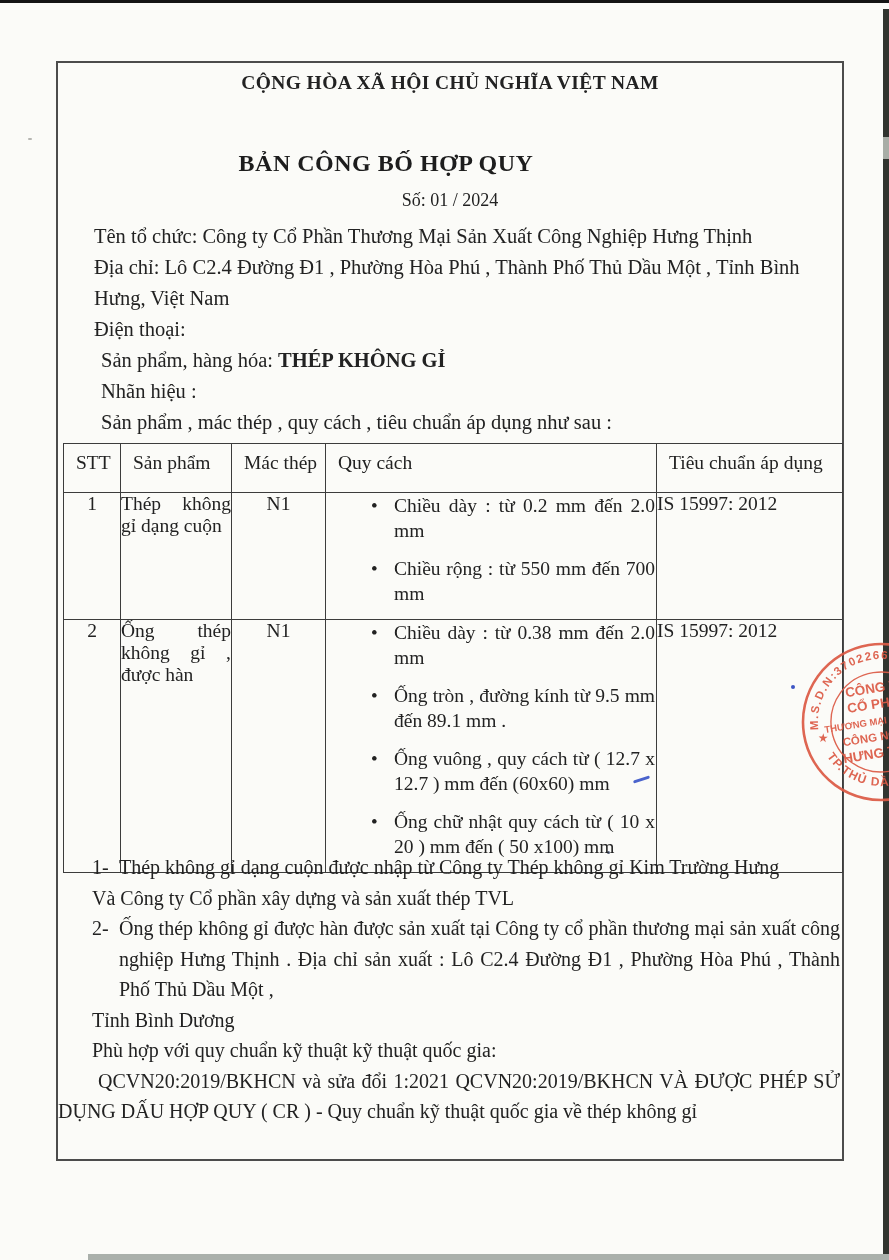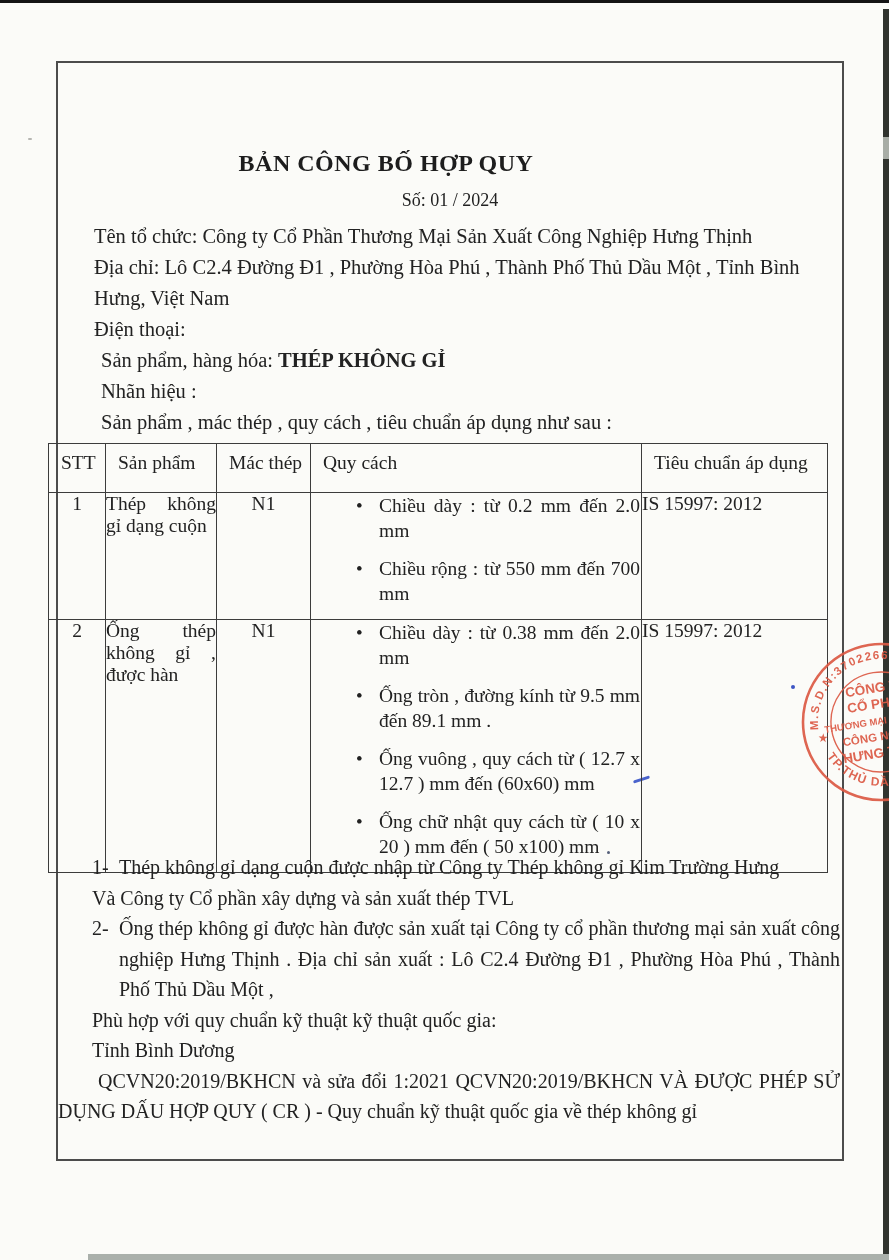--- a/index.html
+++ b/index.html
@@ -27,21 +27,21 @@
   .motto .ul{border-bottom:2.5px solid #2d2d2d;padding:0 6px 3px 16px;}
   .doc-title{position:absolute;left:56px;width:660px;top:150px;text-align:center;
              font-weight:bold;font-size:24px;letter-spacing:.5px;color:#1d1d1d;}
   .doc-number{position:absolute;left:56px;width:788px;top:190px;text-align:center;
               font-size:18px;color:#222;}
   
   .info{position:absolute;left:94px;top:221px;width:722px;font-size:20.5px;line-height:31px;color:#222;}
   .info .ind{padding-left:7px;}
   .bold{font-weight:bold;}
   
-  table.products{position:absolute;left:48px;top:443px;width:779px;border-collapse:collapse;
+  table.products{position:absolute;left:63px;top:443px;width:779px;border-collapse:collapse;
                  font-size:19.5px;color:#222;table-layout:fixed;}
   table.products th,table.products td{border:1.6px solid #3c3c3c;vertical-align:top;padding:0;}
   table.products th{font-weight:normal;text-align:left;height:40px;padding:8px 10px 0 12px;white-space:nowrap;overflow:hidden;}
   th.c-stt,td.c-stt{text-align:center;}
   td.c-stt,td.c-mac{padding-top:10px;text-align:center;}
   td.c-sp{padding:10px 9px 0 11px;text-align:justify;}
   td.c-tc{padding:10px 8px 0 12px;}
   td.c-qc{padding:12px 0 0 0;}
   .r1{height:93px;} .r2{height:233px;}
   ul.spec{list-style:none;margin:0;padding:0;}
@@ -69,20 +69,21 @@
       <div class="notch"></div>
     </div>
   <div class="scan-bottom"></div>
   <div class="speck" style="left:791px;top:685px;width:4px;height:4px;background:#3d55c4;"></div>
   <div class="speck" style="left:633px;top:778px;width:17px;height:3px;background:#4a63cc;transform:rotate(-18deg);"></div>
   <div class="speck" style="left:607px;top:851px;width:3px;height:3px;background:#55607a;"></div>
   <div class="speck" style="left:28px;top:138px;width:4px;height:2px;background:#b6b6b2;"></div>
 
   <div class="frame"></div>
 
+  <div class="nat-header">CỘNG HÒA XÃ HỘI CHỦ NGHĨA VIỆT NAM</div>
 
   <div class="doc-title">BẢN CÔNG BỐ HỢP QUY</div>
   <div class="doc-number">Số: 01 / 2024</div>
 
   <div class="info">
     <div>Tên tổ chức: Công ty Cổ Phần Thương Mại Sản Xuất Công Nghiệp Hưng Thịnh</div>
     <div>Địa chỉ: Lô C2.4 Đường Đ1 , Phường Hòa Phú , Thành Phố Thủ Dầu Một , Tỉnh Bình Hưng, Việt Nam</div>
     <div>Điện thoại:</div>
     <div class="ind"><span>Sản phẩm, hàng hóa: </span><span class="bold">THÉP KHÔNG GỈ</span></div>
     <div class="ind">Nhãn hiệu :</div>
@@ -149,22 +150,22 @@
       </td>
       <td class="c-tc">IS 15997: 2012</td>
     </tr>
   </tbody>
     </table>
 
   <div class="notes">
     <div><span class="marker">1-</span><span>Thép không gỉ dạng cuộn được nhập từ Công ty Thép không gỉ Kim Trường Hưng</span></div>
     <div>Và Công ty Cổ phần xây dựng và sản xuất thép TVL</div>
     <div class="hang"><span class="marker">2-</span><span>Ống thép không gỉ được hàn được sản xuất tại Công ty cổ phần thương mại sản xuất công nghiệp Hưng Thịnh . Địa chỉ sản xuất : Lô C2.4 Đường Đ1 , Phường Hòa Phú , Thành Phố Thủ Dầu Một ,</span></div>
+    <div>Tỉnh Bình Dương</div>
     <div>Phù hợp với quy chuẩn kỹ thuật kỹ thuật quốc gia:</div>
-    <div>Tỉnh Bình Dương</div>
     <div class="conf">QCVN20:2019/BKHCN và sửa đổi 1:2021 QCVN20:2019/BKHCN VÀ ĐƯỢC PHÉP SỬ DỤNG DẤU HỢP QUY ( CR ) -  Quy chuẩn kỹ thuật quốc gia về thép không gỉ</div>
   </div>
 
   <svg class="stamp" viewBox="0 0 200 200">
     <defs>
       <path id="arcTop" d="M 37,100 A 63,63 0 0 1 163,100"></path>
       <path id="arcBottom" d="M 36,100 A 64,64 0 0 0 164,100"></path>
     </defs>
     <circle cx="100" cy="100" r="78" fill="none" stroke="#dc5a45" stroke-width="2.6"></circle>
     <circle cx="100" cy="100" r="50" fill="none" stroke="#dc5a45" stroke-width="1.4"></circle>

